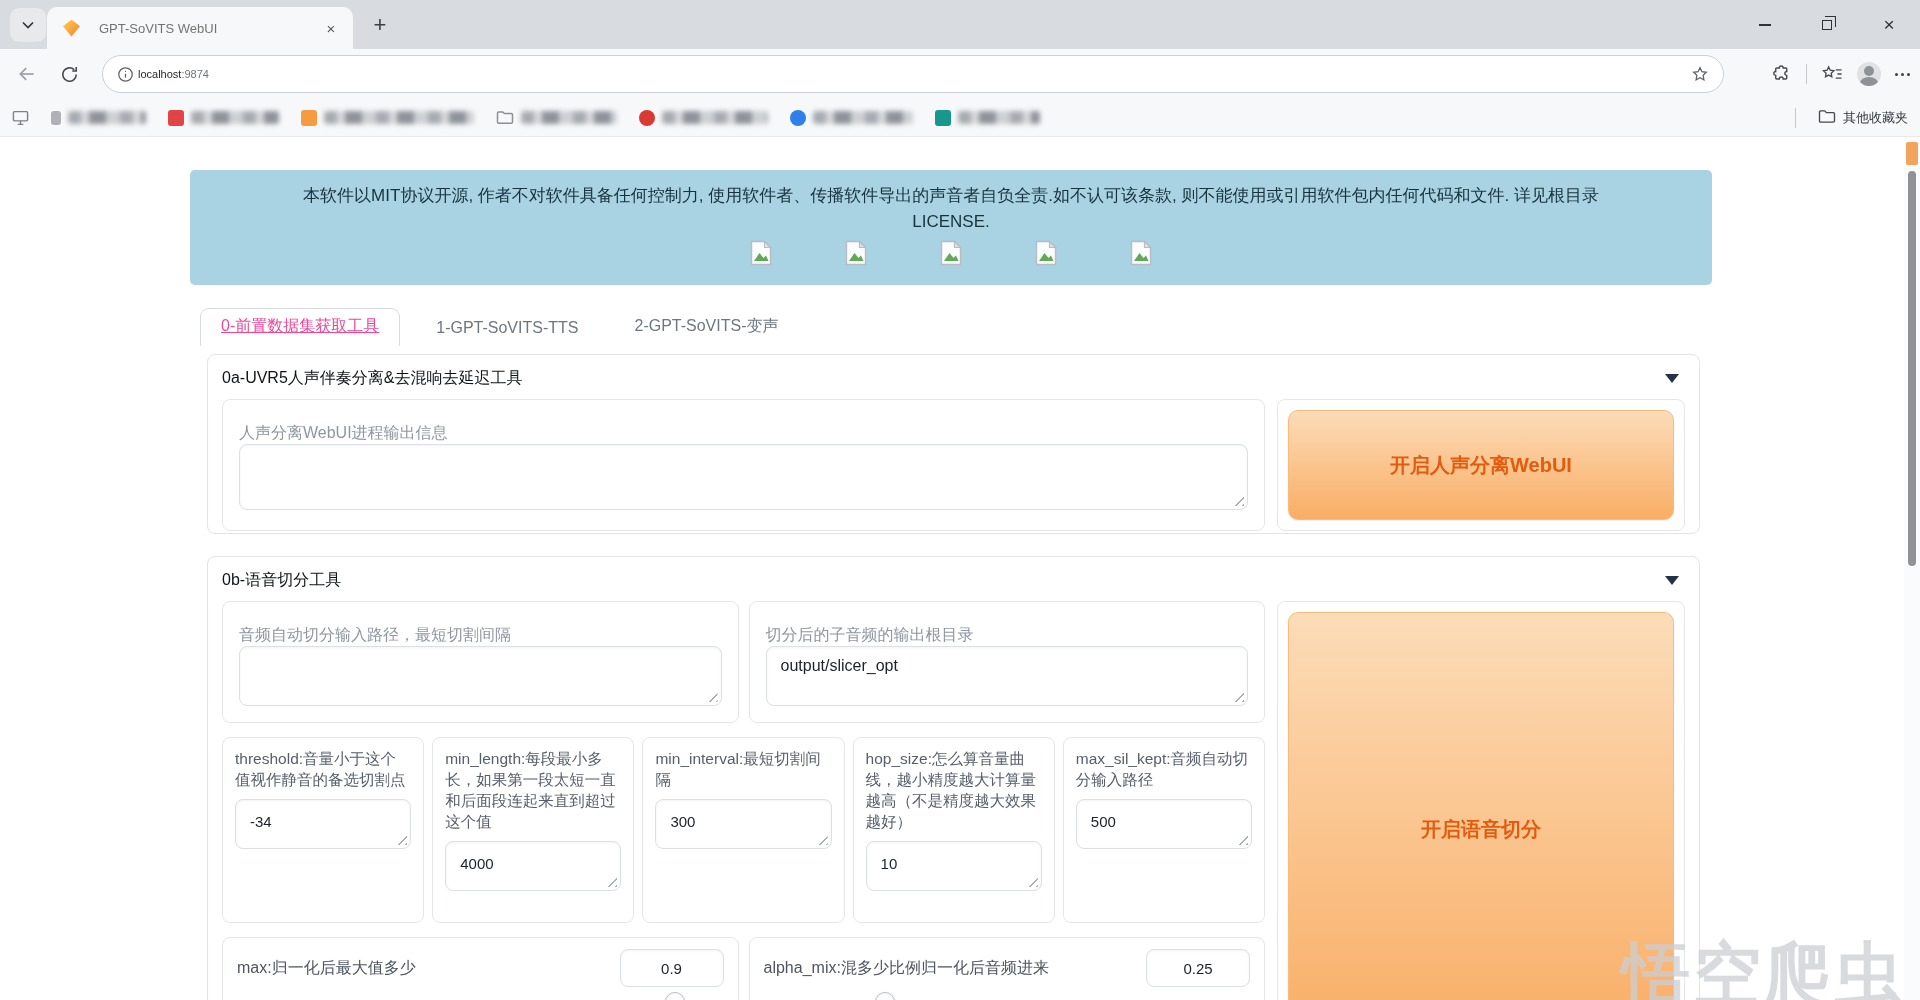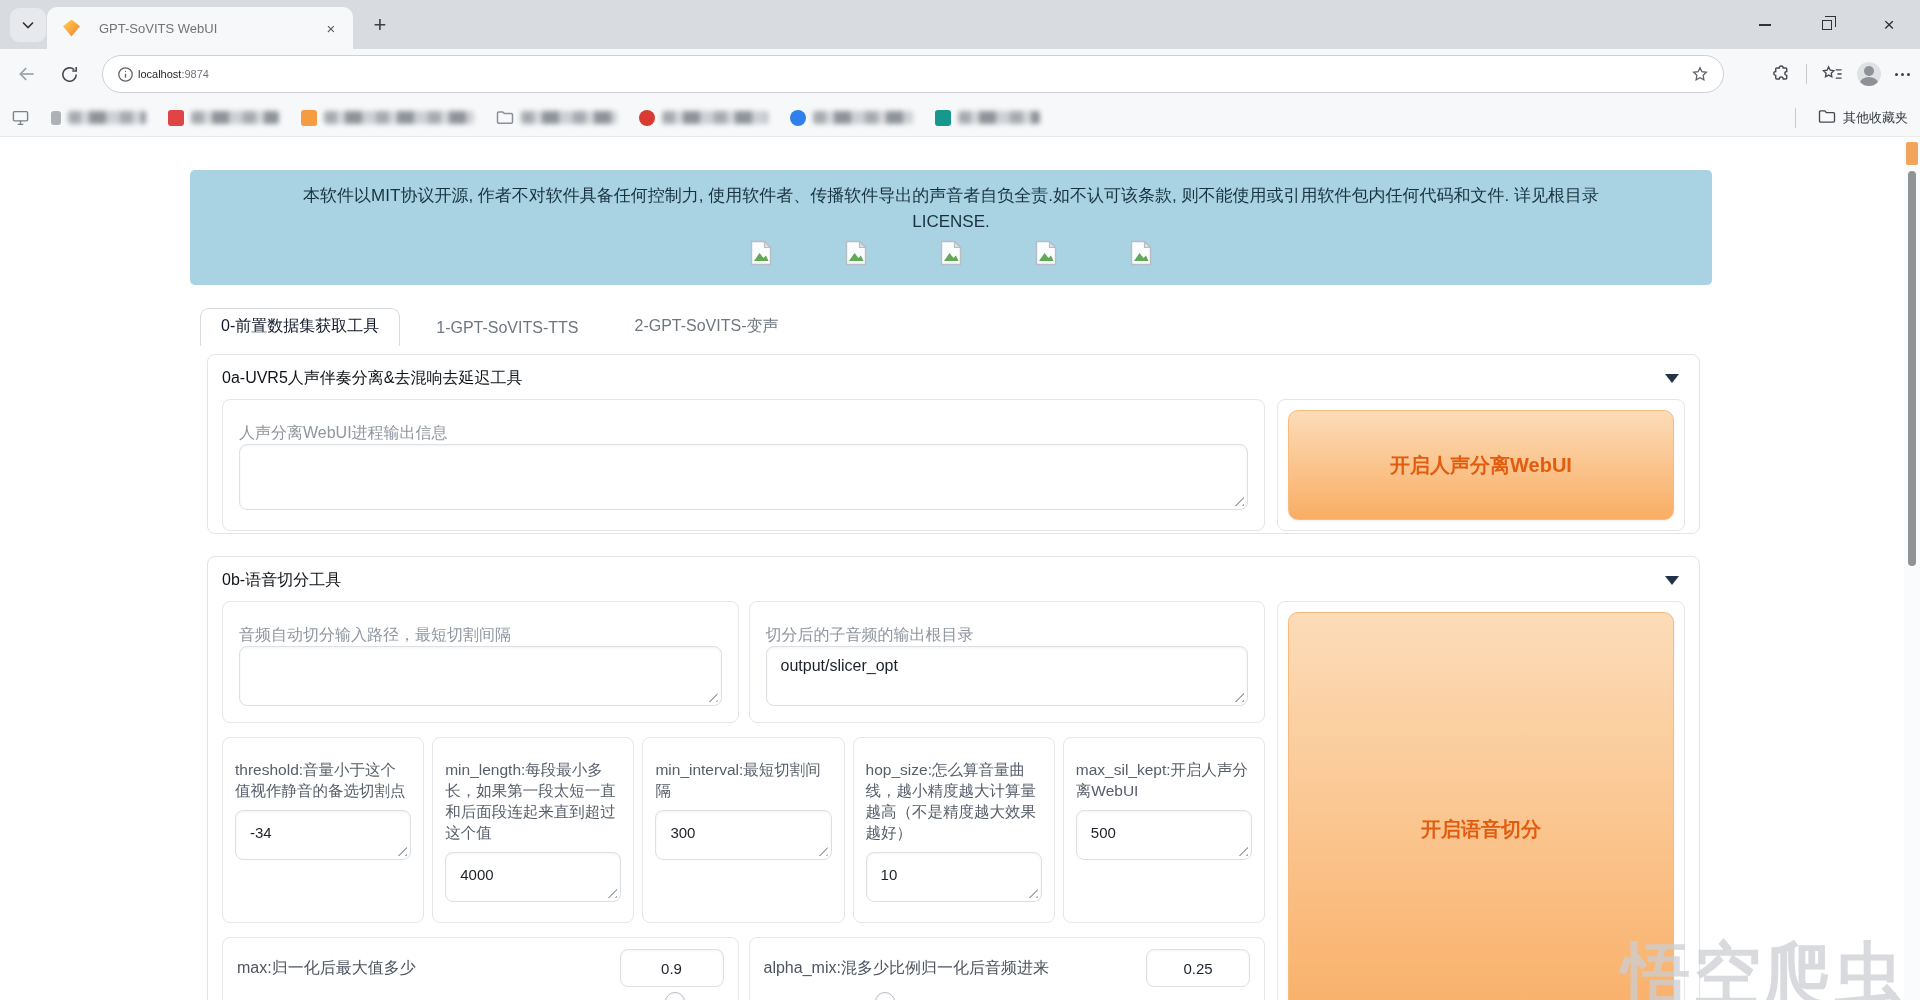--- a/index.html
+++ b/index.html
@@ -50,21 +50,21 @@
 
   
   .page { position:absolute; left:0; top:137px; width:1920px; height:863px; background:#fff; }
 
   .banner { position:absolute; left:190px; top:33px; width:1522px; height:115px; background:var(--banner_bg,#a9d2e2); border-radius:5px; text-align:center; padding-top:13px; color:var(--banner_text,#17323e); font-size:17px; line-height:26px; }
   .banner-icons { display:flex; justify-content:center; gap:73px; margin-top:5px; }
   .bimg { width:22px; height:26px; display:block; }
 
   .gtabs { position:absolute; left:200px; top:172px; height:37px; display:flex; align-items:flex-end; gap:16px; }
   .gtab { font-size:16px; color:#6e7681; padding:7px 20px 9px; white-space:nowrap; }
-  .gtab.active { color:#0f172a; background:#fff; border:1px solid #d7dade; border-bottom:none; border-radius:9px 9px 0 0; }
+  .gtab.active { color:#ec4899; background:#fff; border:1px solid #d7dade; border-bottom:none; border-radius:9px 9px 0 0;text-decoration:underline; }
 
   .card { position:absolute; left:207px; width:1493px; background:#fff; border:1px solid #e2e4e8; border-radius:8px; padding:10px 14px; }
   .card0a { top:217px; height:180px; }
   .card0b { top:419px; height:640px; }
   .sec-head { display:flex; align-items:center; height:26px; }
   .sec-title { font-size:16px; color:#101418; font-weight:500; flex:1; }
   .caret { width:0; height:0; border-left:7px solid transparent; border-right:7px solid transparent; border-top:9px solid #233247; margin-right:6px; }
 
   .sec-body { display:flex; gap:12px; margin-top:8px; }
   .col-left { flex:1; display:flex; flex-direction:column; gap:14px; }
@@ -74,21 +74,21 @@
   textarea.gta { width:100%; border:1px solid #dcdfe4; border-radius:8px; background:#fff; resize:none; outline:none; font-family:inherit; font-size:16px; color:#1c212b; padding:10px 14px; box-shadow:inset 0 1px 3px rgba(0,0,0,.05); display:block; }
   .rh { position:absolute; right:4px; bottom:4px; width:10px; height:10px; pointer-events:none; background:repeating-linear-gradient(-45deg,#a7adb5 0 1.5px,transparent 1.5px 5px); clip-path:polygon(100% 0,0 100%,100% 100%); }
 
   .btn-col { width:408px; border:1px solid #e4e6ea; border-radius:8px; padding:10px; align-self:stretch; }
   .btn-primary { width:100%; height:100%; border:1px solid #f5bc7d; border-radius:10px;
     background:linear-gradient(180deg,var(--btn_top,#fcdcb8) 0%,var(--btn_bottom,#f9ad64) 100%);
     color:var(--btn_text,#e25c10); font-size:20px; font-weight:700; display:flex; align-items:center; justify-content:center; box-shadow:0 1px 2px rgba(0,0,0,.08); font-family:inherit; }
 
   .row1 { display:flex; gap:10px; height:122px; }
   .params { display:flex; gap:8px; height:186px; }
-  .param-card { flex:1; border:1px solid #e4e6ea; border-radius:8px; padding:21px 12px; background:#fff; }
+  .param-card { flex:1; border:1px solid #e4e6ea; border-radius:8px; padding:10px 12px; background:#fff; }
   .plabel { font-size:15.5px; color:#565e6a; line-height:21px; }
   .param-card .ta-wrap { margin-top:9px; }
   textarea.pta { height:50px; font-size:15px; padding:13px 12px 0 14px; }
 
   .sliders { display:flex; gap:10px; height:120px; }
   .slider-card { flex:1; border:1px solid #e4e6ea; border-radius:8px; padding:10px 14px; background:#fff; position:relative; overflow:hidden; }
   .slider-row { display:flex; align-items:center; justify-content:space-between; height:40px; }
   .slabel { font-size:16px; color:#4d5560; }
   input.num { width:104px; height:38px; border:1px solid #dcdfe4; border-radius:8px; text-align:center; font-size:15px; color:#1c212b; outline:none; font-family:inherit; box-shadow:inset 0 1px 3px rgba(0,0,0,.05); background:#fff; }
   .slider-track { position:relative; height:26px; margin-top:2px; }
@@ -327,21 +327,21 @@
               </div>
             </div>
             <div class="param-card">
               <div class="plabel">hop_size:怎么算音量曲线，越小精度越大计算量越高（不是精度越大效果越好）</div>
               <div class="ta-wrap">
                 <textarea class="gta pta" style="">10</textarea>
                 <span class="rh"></span>
               </div>
             </div>
             <div class="param-card">
-              <div class="plabel">max_sil_kept:开启人声分离WebUI</div>
+              <div class="plabel">max_sil_kept:音频自动切分输入路径</div>
               <div class="ta-wrap">
                 <textarea class="gta pta" style="">500</textarea>
                 <span class="rh"></span>
               </div>
             </div>
           </div>
           <div class="sliders">
             <div class="slider-card">
               <div class="slider-row">
                 <span class="slabel">max:归一化后最大值多少</span>

